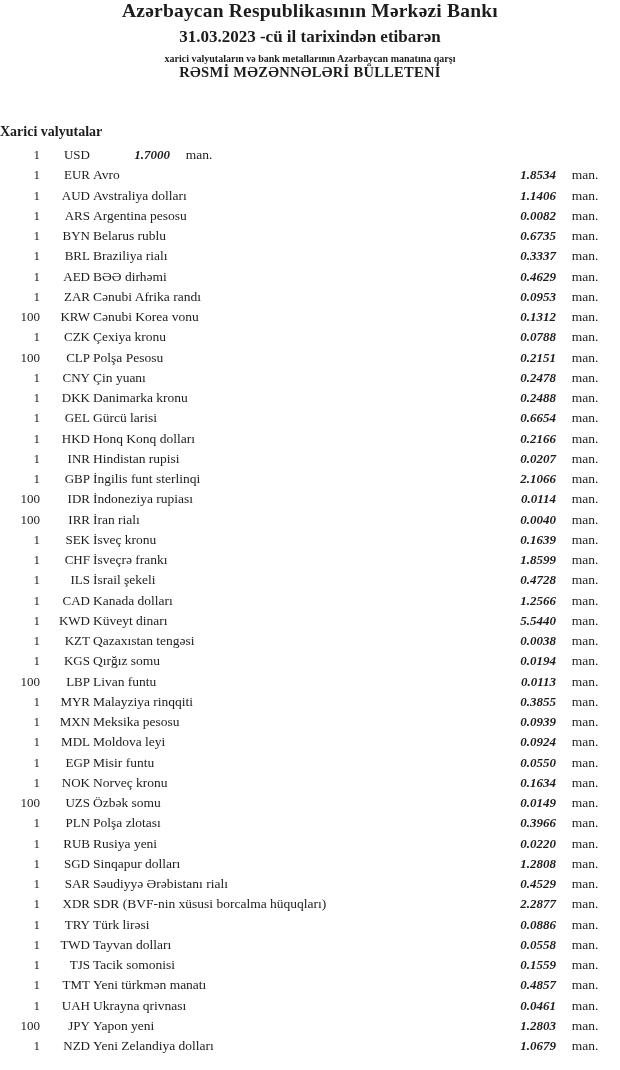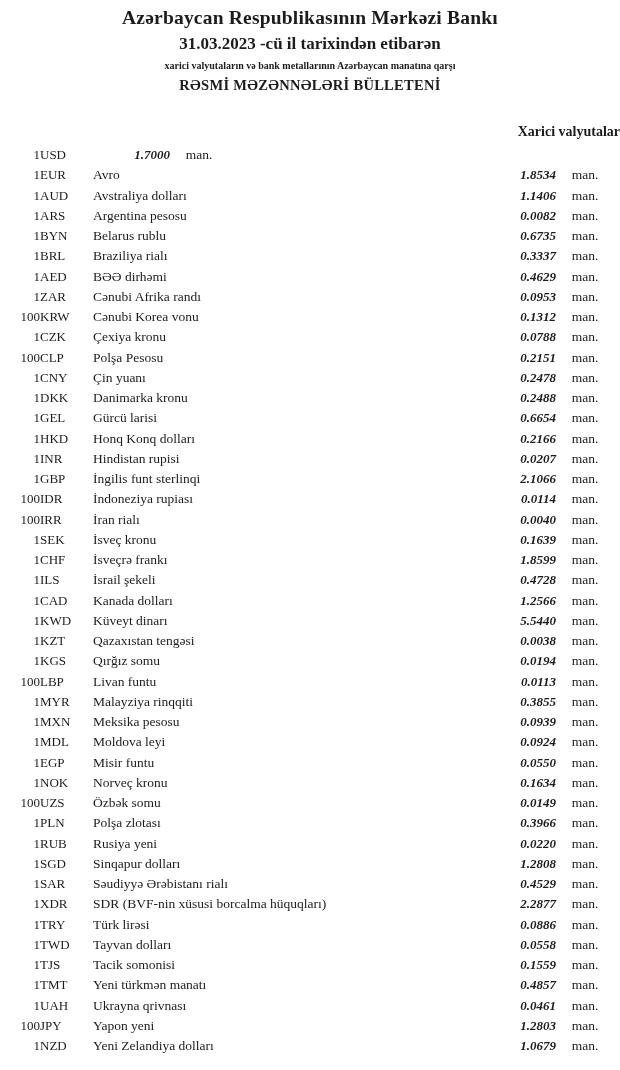--- a/index.html
+++ b/index.html
@@ -7,46 +7,45 @@
   body {
     background: #ffffff;
     color: #1c1c1c;
     font-family: "Liberation Serif", "DejaVu Serif", serif;
     position: relative;
     overflow: hidden;
   }
   .page { position: absolute; inset: 0; }
   .hdr { text-align: center; }
   .hdr-title {
-    margin-top: 7px;
     font-size: 19.5px;
     font-weight: bold;
     letter-spacing: 0.2px;
   }
   .hdr-date {
     margin-top: 5px;
     font-size: 17px;
     font-weight: bold;
   }
   .hdr-sub {
     margin-top: 6px;
     font-size: 10px;
     font-weight: bold;
   }
   .hdr-bulletin {
-    margin-top: 6px;
+    margin-top: 0;
     font-size: 14.5px;
     font-weight: bold;
     letter-spacing: 0.3px;
   }
   .section-title {
     position: absolute;
     top: 124px;
     left: 0; right: 0;
-    text-align: right;
+    text-align: left;
     font-size: 14px;
     font-weight: bold;
   }
   .rates-table {
     position: absolute;
     top: 145px;
     left: 0;
     right: 0;
   }
   .row {
@@ -57,21 +56,21 @@
     padding-right: 18px;
   }
   .cell-qty {
     width: 40px;
     text-align: right;
     font-size: 13px;
     flex: 0 0 auto;
   }
   .cell-code {
     width: 50px;
-    text-align: left;
+    text-align: right;
     font-size: 13px;
     flex: 0 0 auto;
   }
   .cell-name {
     flex: 1 1 auto;
     text-align: left;
     padding-left: 3px;
     font-size: 13.5px;
     white-space: nowrap;
     overflow: hidden;

